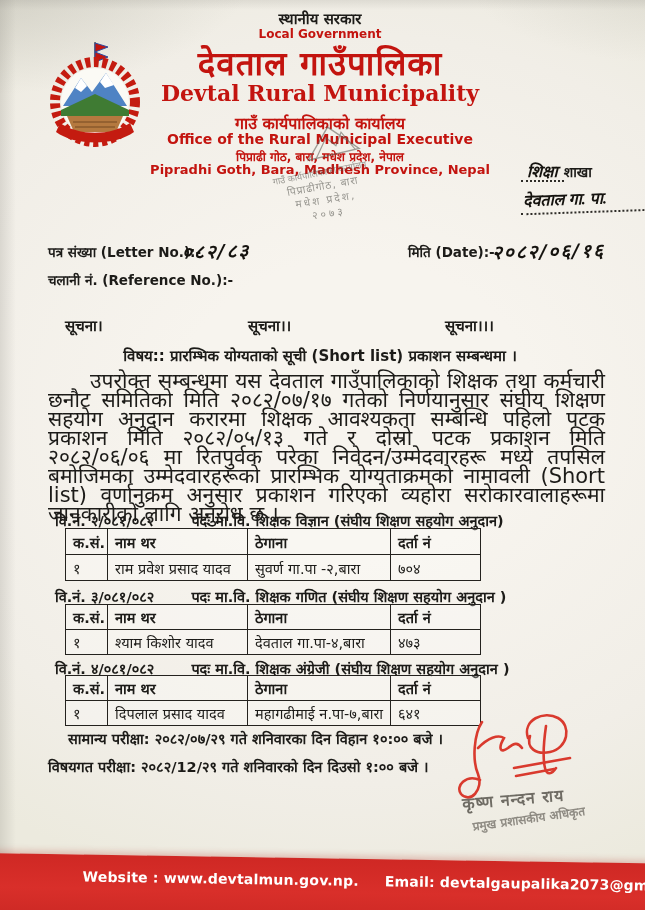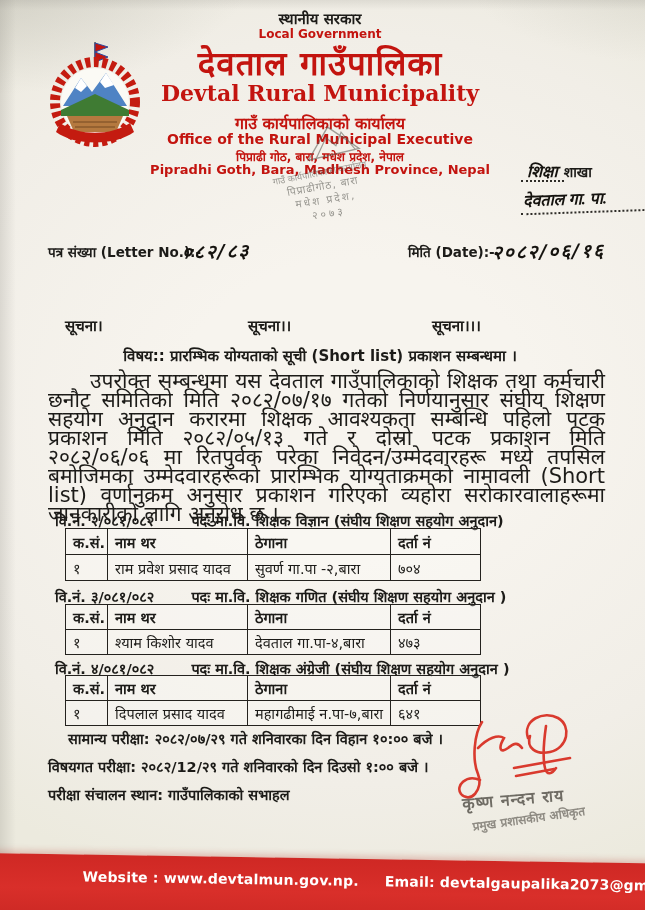--- a/index.html
+++ b/index.html
@@ -90,24 +90,25 @@
     <div style="font-size:14px;">
       <span class="hw dotted" style="font-size:16px;padding:0 6px;">शिक्षा</span><span class="b">शाखा</span>
     </div>
     <div class="hw dotted" style="font-size:16px;margin-top:5px;transform:rotate(-2deg);padding:0 4px 2px 2px;">देवताल गा. पा.</div>
   </div>
 
   <div class="abs b" style="left:48px;top:243px;font-size:13.5px;">पत्र संख्या (Letter No.):-</div>
   <div class="abs hw" style="left:182px;top:238px;font-size:19px;letter-spacing:2px;transform:rotate(-1deg);">०८२/८३</div>
   <div class="abs b" style="left:408px;top:243px;font-size:13.5px;">मिति (Date):-</div>
   <div class="abs hw" style="left:492px;top:238px;font-size:19px;letter-spacing:2px;transform:rotate(-1deg);">२०८२/०६/१६</div>
+  <div class="abs b" style="left:48px;top:271px;font-size:13.5px;">चलानी नं. (Reference No.):-</div>
 
   <div class="abs" style="left:65px;top:315px;font-size:15px;font-weight:600;">सूचना।</div>
   <div class="abs" style="left:248px;top:315px;font-size:15px;font-weight:600;">सूचना।।</div>
-  <div class="abs" style="left:432px;top:315px;font-size:15px;font-weight:600;">सूचना।।।</div>
+  <div class="abs" style="left:445px;top:315px;font-size:15px;font-weight:600;">सूचना।।।</div>
 
   <div class="abs ctr" style="top:345px;font-size:15px;font-weight:600;">विषय:: प्रारम्भिक योग्यताको सूची (Short list) प्रकाशन सम्बन्धमा ।</div>
 
   <div class="abs bodytext" style="left:48px;top:372px;width:557px;">उपरोक्त सम्बन्धमा यस देवताल गाउँपालिकाको शिक्षक तथा कर्मचारी छनौट समितिको मिति २०८२/०७/१७ गतेको निर्णयानुसार संघीय शिक्षण सहयोग अनुदान करारमा शिक्षक आवश्यकता सम्बन्धि पहिलो पटक प्रकाशन मिति २०८२/०५/१३ गते र दोस्रो पटक प्रकाशन मिति २०८२/०६/०६ मा रितपुर्वक परेका निवेदन/उम्मेदवारहरू मध्ये तपसिल बमोजिमका उम्मेदवारहरूको प्रारम्भिक योग्यताक्रमको नामावली (Short list) वर्णानुक्रम अनुसार प्रकाशन गरिएको व्यहोरा सरोकारवालाहरूमा जानकारीको लागि अनुरोध छ ।</div>
 
   <div class="abs adline" style="left:55px;top:510px;">
     <span>वि.नं. २/०८१/०८२</span>
     <span style="margin-left:32px;">पदः मा.वि. शिक्षक विज्ञान  (संघीय शिक्षण सहयोग अनुदान)</span>
   </div>
   <table class="roster abs" style="left:65px;top:528px;width:415px;">
@@ -182,21 +183,20 @@
       <td>१</td>
       <td>दिपलाल प्रसाद यादव</td>
       <td>महागढीमाई न.पा-७,बारा</td>
       <td>६४१</td>
     </tr>
   </tbody>
     </table>
 
   <div class="abs examline" style="left:48px;top:728px;margin-left:20px;">सामान्य परीक्षा: २०८२/०७/२९ गते शनिवारका दिन विहान १०:०० बजे ।</div>
   <div class="abs examline" style="left:48px;top:756px;">विषयगत परीक्षा: २०८२/12/२९ गते शनिवारको दिन दिउसो १:०० बजे ।</div>
-  <div class="abs examline" style="left:48px;top:784px;">परीक्षा संचालन स्थान: गाउँपालिकाको सभाहल</div>
 
   <div class="abs" style="left:448px;top:708px;width:150px;height:100px;">
     <svg width="150" height="100" viewBox="0 0 150 100">
       <g fill="none" stroke="#d93a2e" stroke-width="2.6" stroke-linecap="round">
         <path d="M34,14 C26,26 24,52 30,66 C36,82 22,96 13,86 C7,78 18,66 32,72"></path>
         <path d="M30,40 C40,30 50,26 56,30 C50,40 52,46 60,40 C66,35 70,34 74,40"></path>
         <path d="M80,30 C74,12 96,2 110,10 C124,18 120,40 102,44 C88,47 78,40 82,28"></path>
         <path d="M98,18 C96,32 94,48 97,60 C99,68 104,66 108,60"></path>
         <path d="M66,60 L122,50"></path>
         <path d="M68,68 L106,61"></path>

